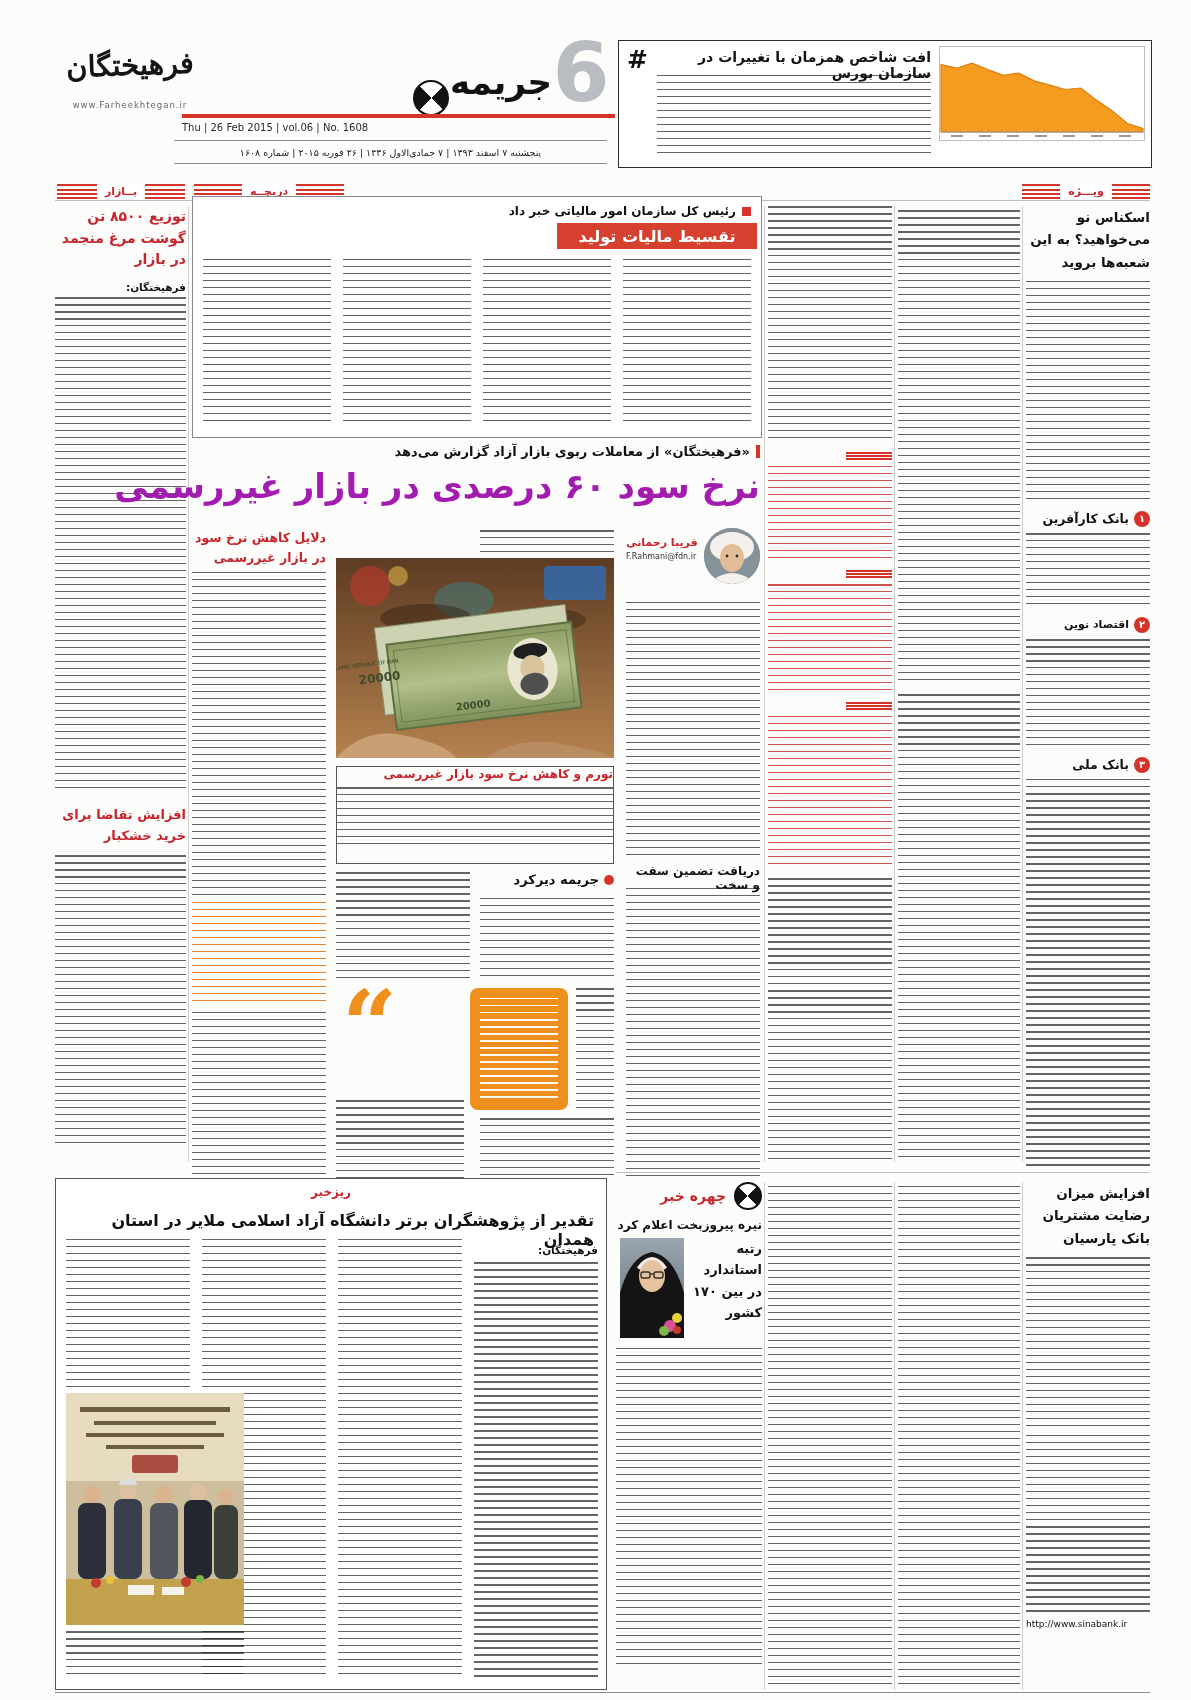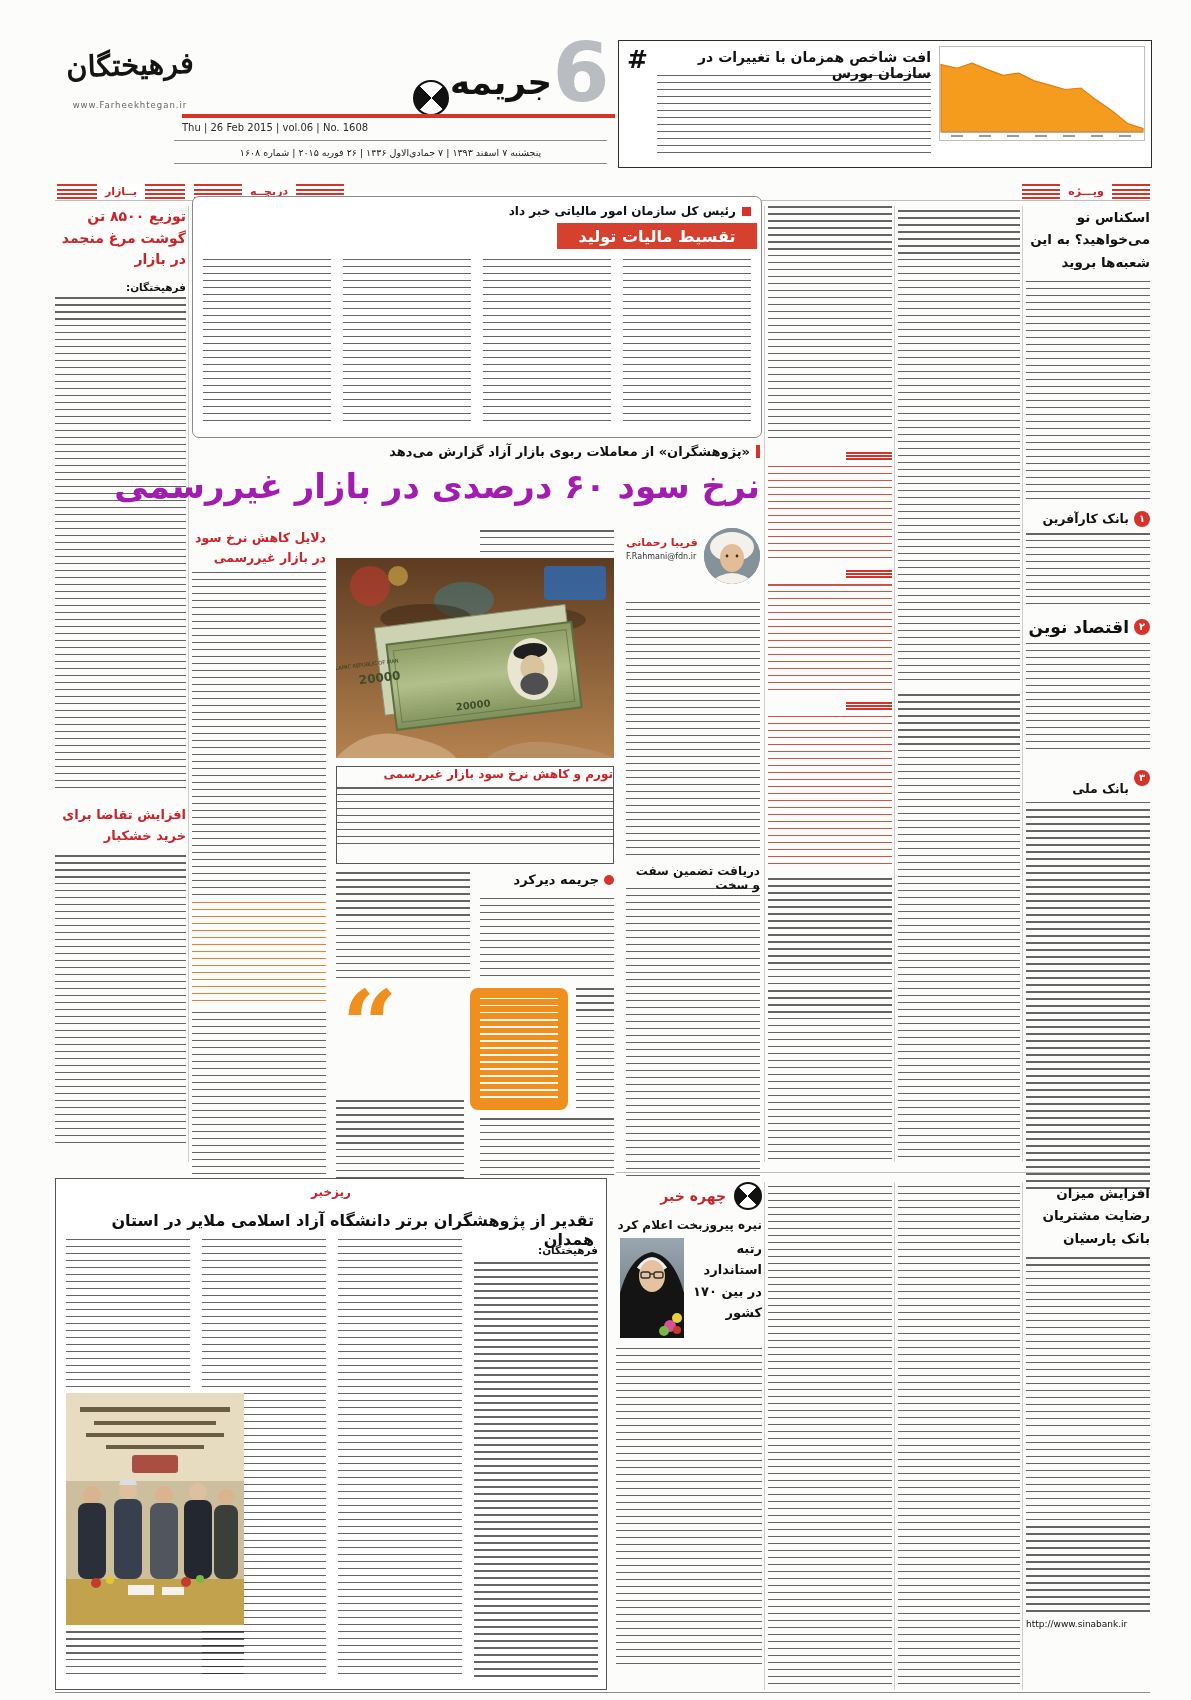--- a/index.html
+++ b/index.html
@@ -88,40 +88,40 @@
   <div class="vsep" style="left:1022px;top:1182px;height:508px;"></div>
 
   <div class="abs" style="left:55px;top:206px;width:131px;height:956px;">
     <div class="hl-red" style="font-size:14px;line-height:1.55;text-align:right;">توزیع ۸۵۰۰ تن گوشت مرغ منجمد در بازار</div>
     <div style="margin-top:10px;font-size:10.5px;font-weight:bold;color:#111;">فرهیختگان:</div>
     <div class="fl small" style="margin-top:4px;height:496px;"></div>
     <div class="hl-red" style="margin-top:12px;font-size:13px;line-height:1.6;text-align:right;">افزایش تقاضا برای خرید خشکبار</div>
     <div class="fl small" style="margin-top:8px;height:288px;"></div>
   </div>
 
-  <div class="abs boxed" style="left:192px;top:196px;width:568px;height:240px;border-radius:7px;">
+  <div class="abs boxed" style="left:192px;top:196px;width:568px;height:240px;">
     <div class="abs" style="right:10px;top:7px;display:flex;align-items:center;gap:6px;">
       <span style="width:9px;height:9px;background:#d6332a;display:inline-block;"></span>
       <span class="hl" style="font-size:12px;">رئیس کل سازمان امور مالیاتی خبر داد</span>
     </div>
     <div class="abs" style="right:4px;top:26px;width:200px;height:26px;background:#d6402e;display:flex;align-items:center;justify-content:center;">
       <span style="color:#fff;font-weight:bold;font-size:16px;">تقسیط مالیات تولید</span>
     </div>
     <div class="abs" style="left:10px;right:10px;top:62px;bottom:10px;display:flex;gap:12px;">
       <div class="fl small" style="flex:1;"></div>
       <div class="fl small" style="flex:1;"></div>
       <div class="fl small" style="flex:1;"></div>
       <div class="fl small" style="flex:1;"></div>
     </div>
   </div>
 
   <div class="abs" style="left:192px;top:440px;width:568px;height:742px;">
     <div class="abs" style="right:0;top:4px;display:flex;align-items:center;gap:6px;">
       <span class="kicker-bar"></span>
-      <span class="hl" style="font-size:13px;">«پژوهشگران» از معاملات ربوی بازار آزاد گزارش می‌دهد</span>
+      <span class="hl" style="font-size:13px;">«فرهیختگان» از معاملات ربوی بازار آزاد گزارش می‌دهد</span>
     </div>
     <div class="abs" style="right:0;left:0;top:26px;font-size:34px;font-weight:bold;color:#a21caf;text-align:right;white-space:nowrap;letter-spacing:-0.5px;">نرخ سود ۶۰ درصدی در بازار غیررسمی</div>
 
     <div class="abs hl-red" style="left:0;top:88px;width:134px;font-size:12.5px;line-height:1.6;text-align:right;">دلایل کاهش نرخ سود در بازار غیررسمی</div>
     <div class="abs fl small" style="left:0;top:132px;width:134px;height:324px;"></div>
     <div class="abs fl small orange" style="left:0;top:462px;width:134px;height:102px;"></div>
     <div class="abs fl small" style="left:0;top:572px;width:134px;height:166px;"></div>
 
     <div class="abs" style="left:144px;top:118px;width:278px;height:200px;overflow:hidden;">
       <svg viewBox="0 0 278 200" width="278" height="200">
@@ -218,26 +218,26 @@
   <div class="abs" style="left:1026px;top:206px;width:124px;height:956px;">
     <div class="hl" style="font-size:13.5px;line-height:1.65;text-align:right;">اسکناس نو می‌خواهید؟ به این شعبه‌ها بروید</div>
     <div class="fl small" style="margin-top:8px;height:220px;"></div>
     <div style="margin-top:10px;display:flex;align-items:center;gap:5px;">
       <span class="circle-num">۱</span>
       <span class="hl" style="font-size:12.5px;">بانک کارآفرین</span>
     </div>
     <div class="fl small" style="margin-top:6px;height:74px;"></div>
     <div style="margin-top:10px;display:flex;align-items:center;gap:5px;">
       <span class="circle-num">۲</span>
-      <span class="hl" style="font-size:17px;">اقتصاد نوین</span>
+      <span class="hl" style="font-size:11px;">اقتصاد نوین</span>
     </div>
     <div class="fl small" style="margin-top:6px;height:108px;"></div>
     <div style="margin-top:10px;display:flex;align-items:center;gap:5px;">
       <span class="circle-num">۳</span>
-      <span class="hl" style="font-size:12.5px;margin-top:20px;">بانک ملی</span>
+      <span class="hl" style="font-size:12.5px;">بانک ملی</span>
     </div>
     <div class="fl small" style="margin-top:6px;height:392px;"></div>
   </div>
 
   <div class="hsep" style="left:616px;top:1172px;width:534px;"></div>
 
   <div class="abs" style="left:1026px;top:1182px;width:124px;height:508px;">
     <div class="hl" style="font-size:13.5px;line-height:1.65;text-align:right;">افزایش میزان رضایت مشتریان بانک پارسیان</div>
     <div class="fl small" style="margin-top:8px;height:170px;"></div>
     <div class="fl small" style="margin-top:8px;height:178px;"></div>

